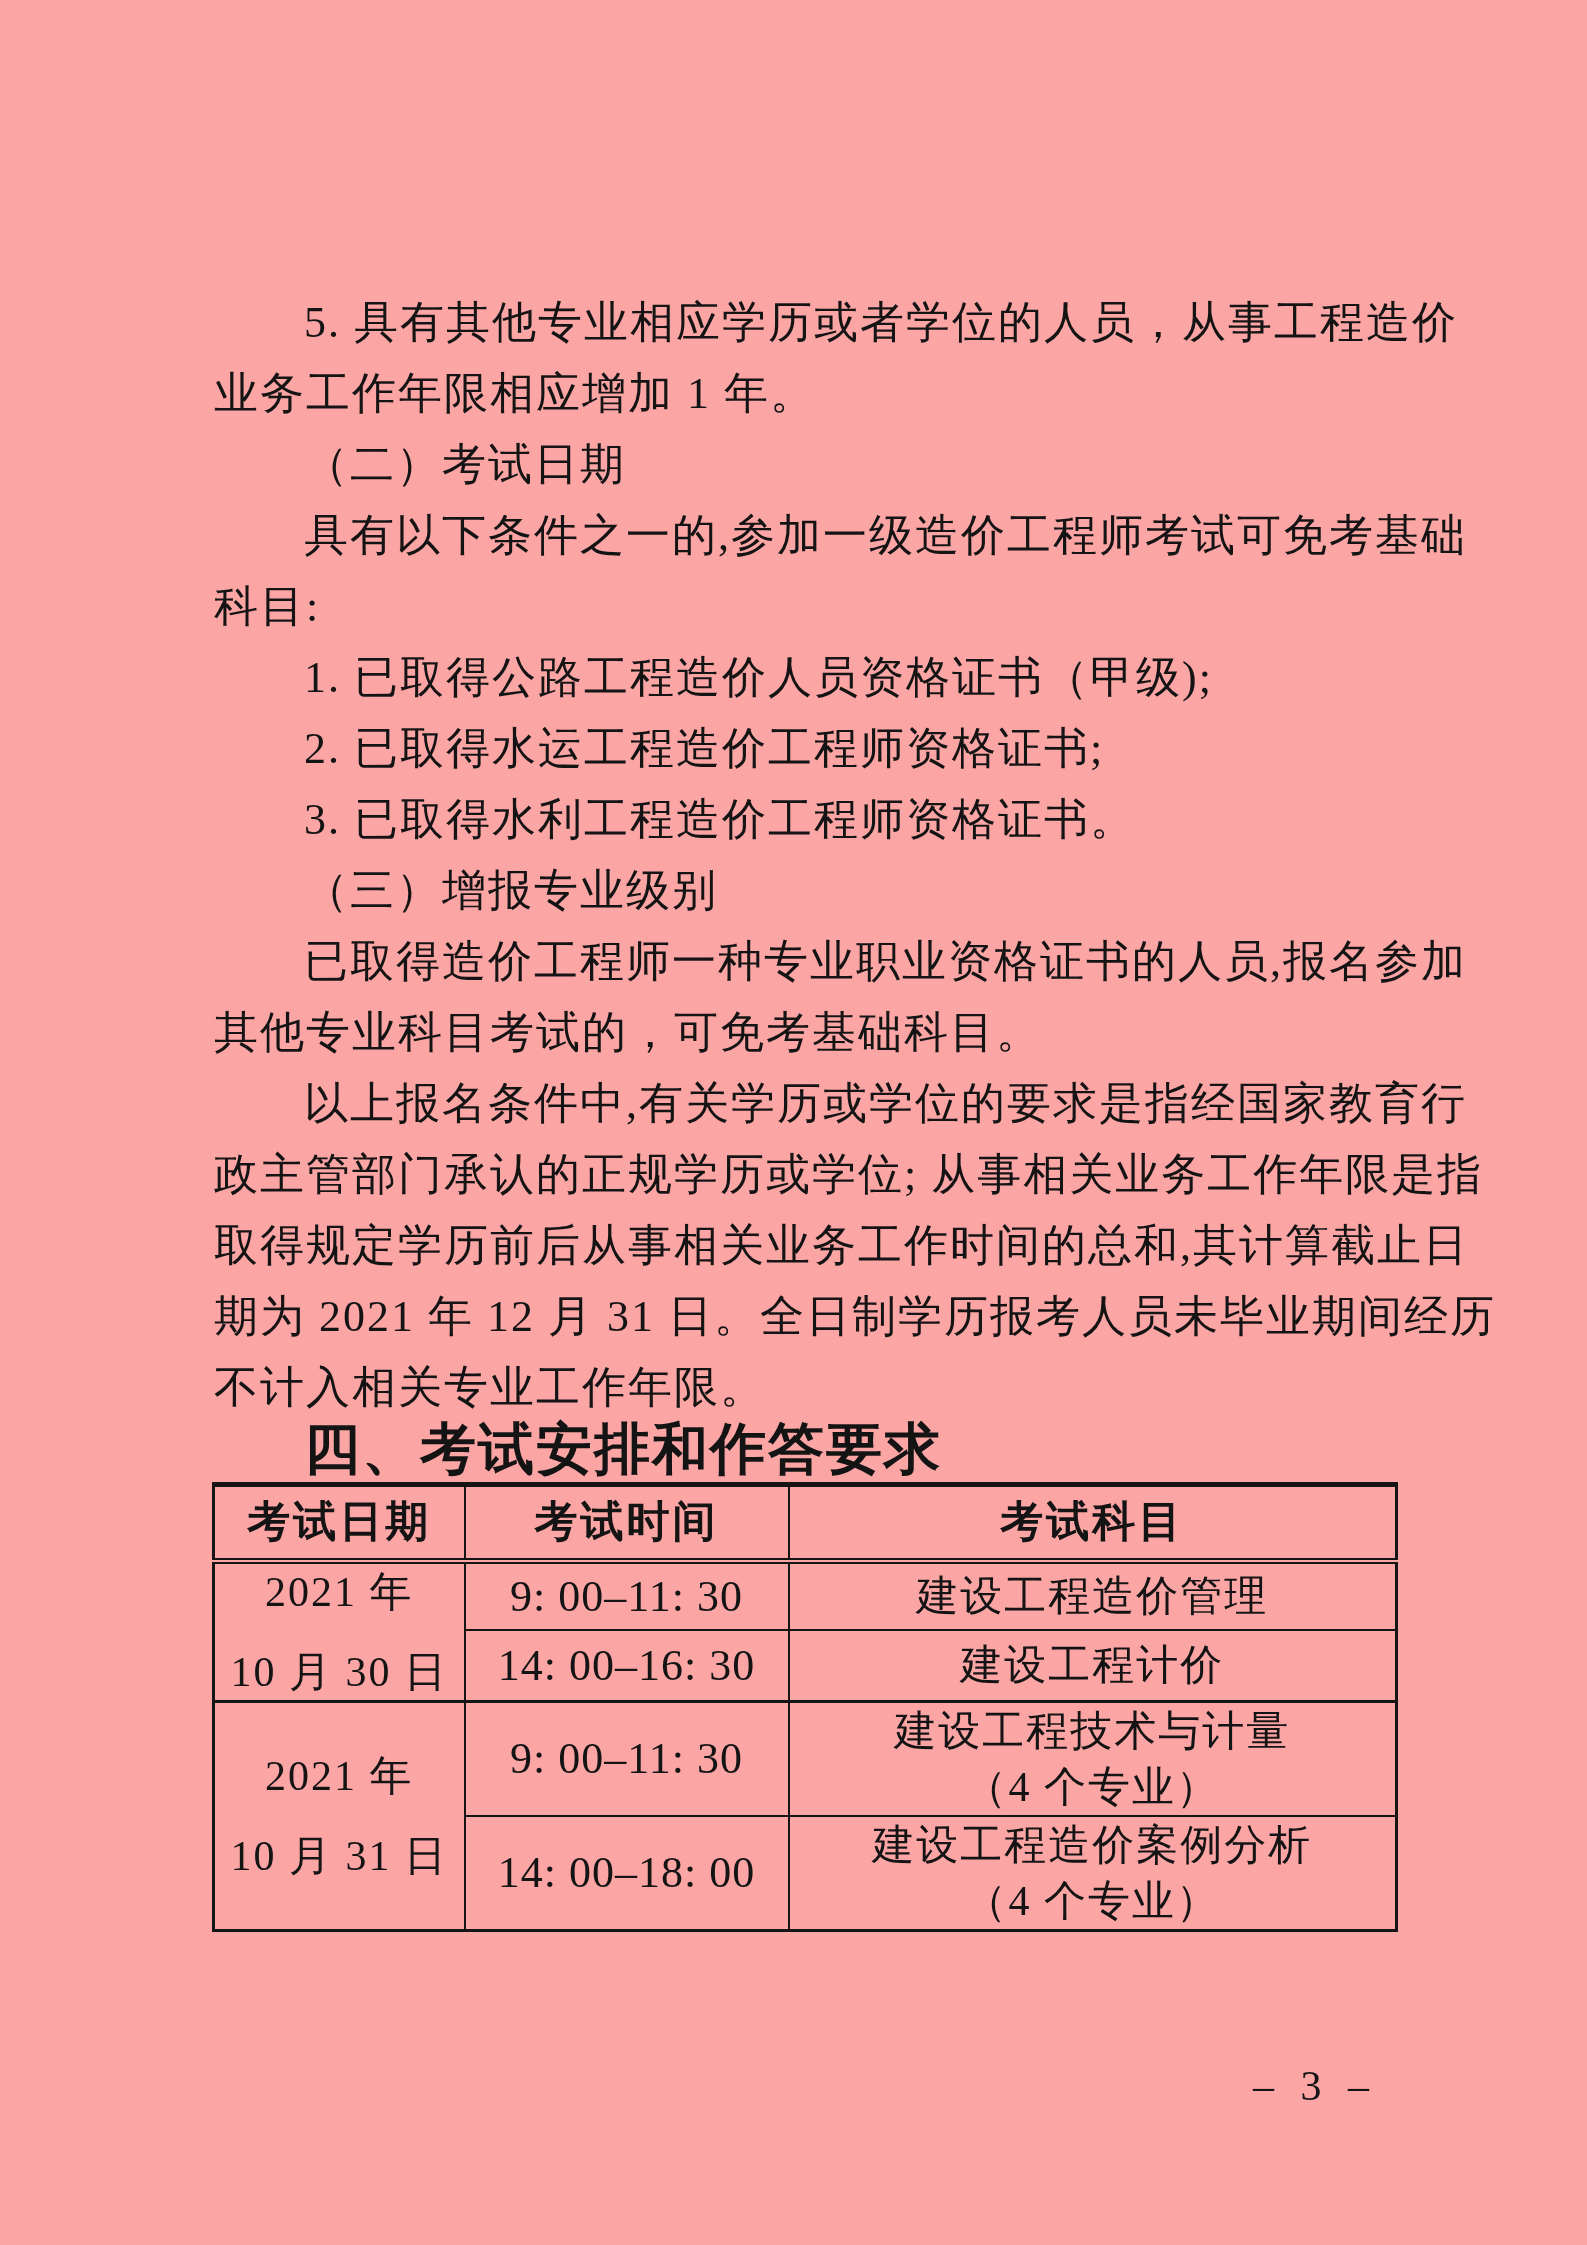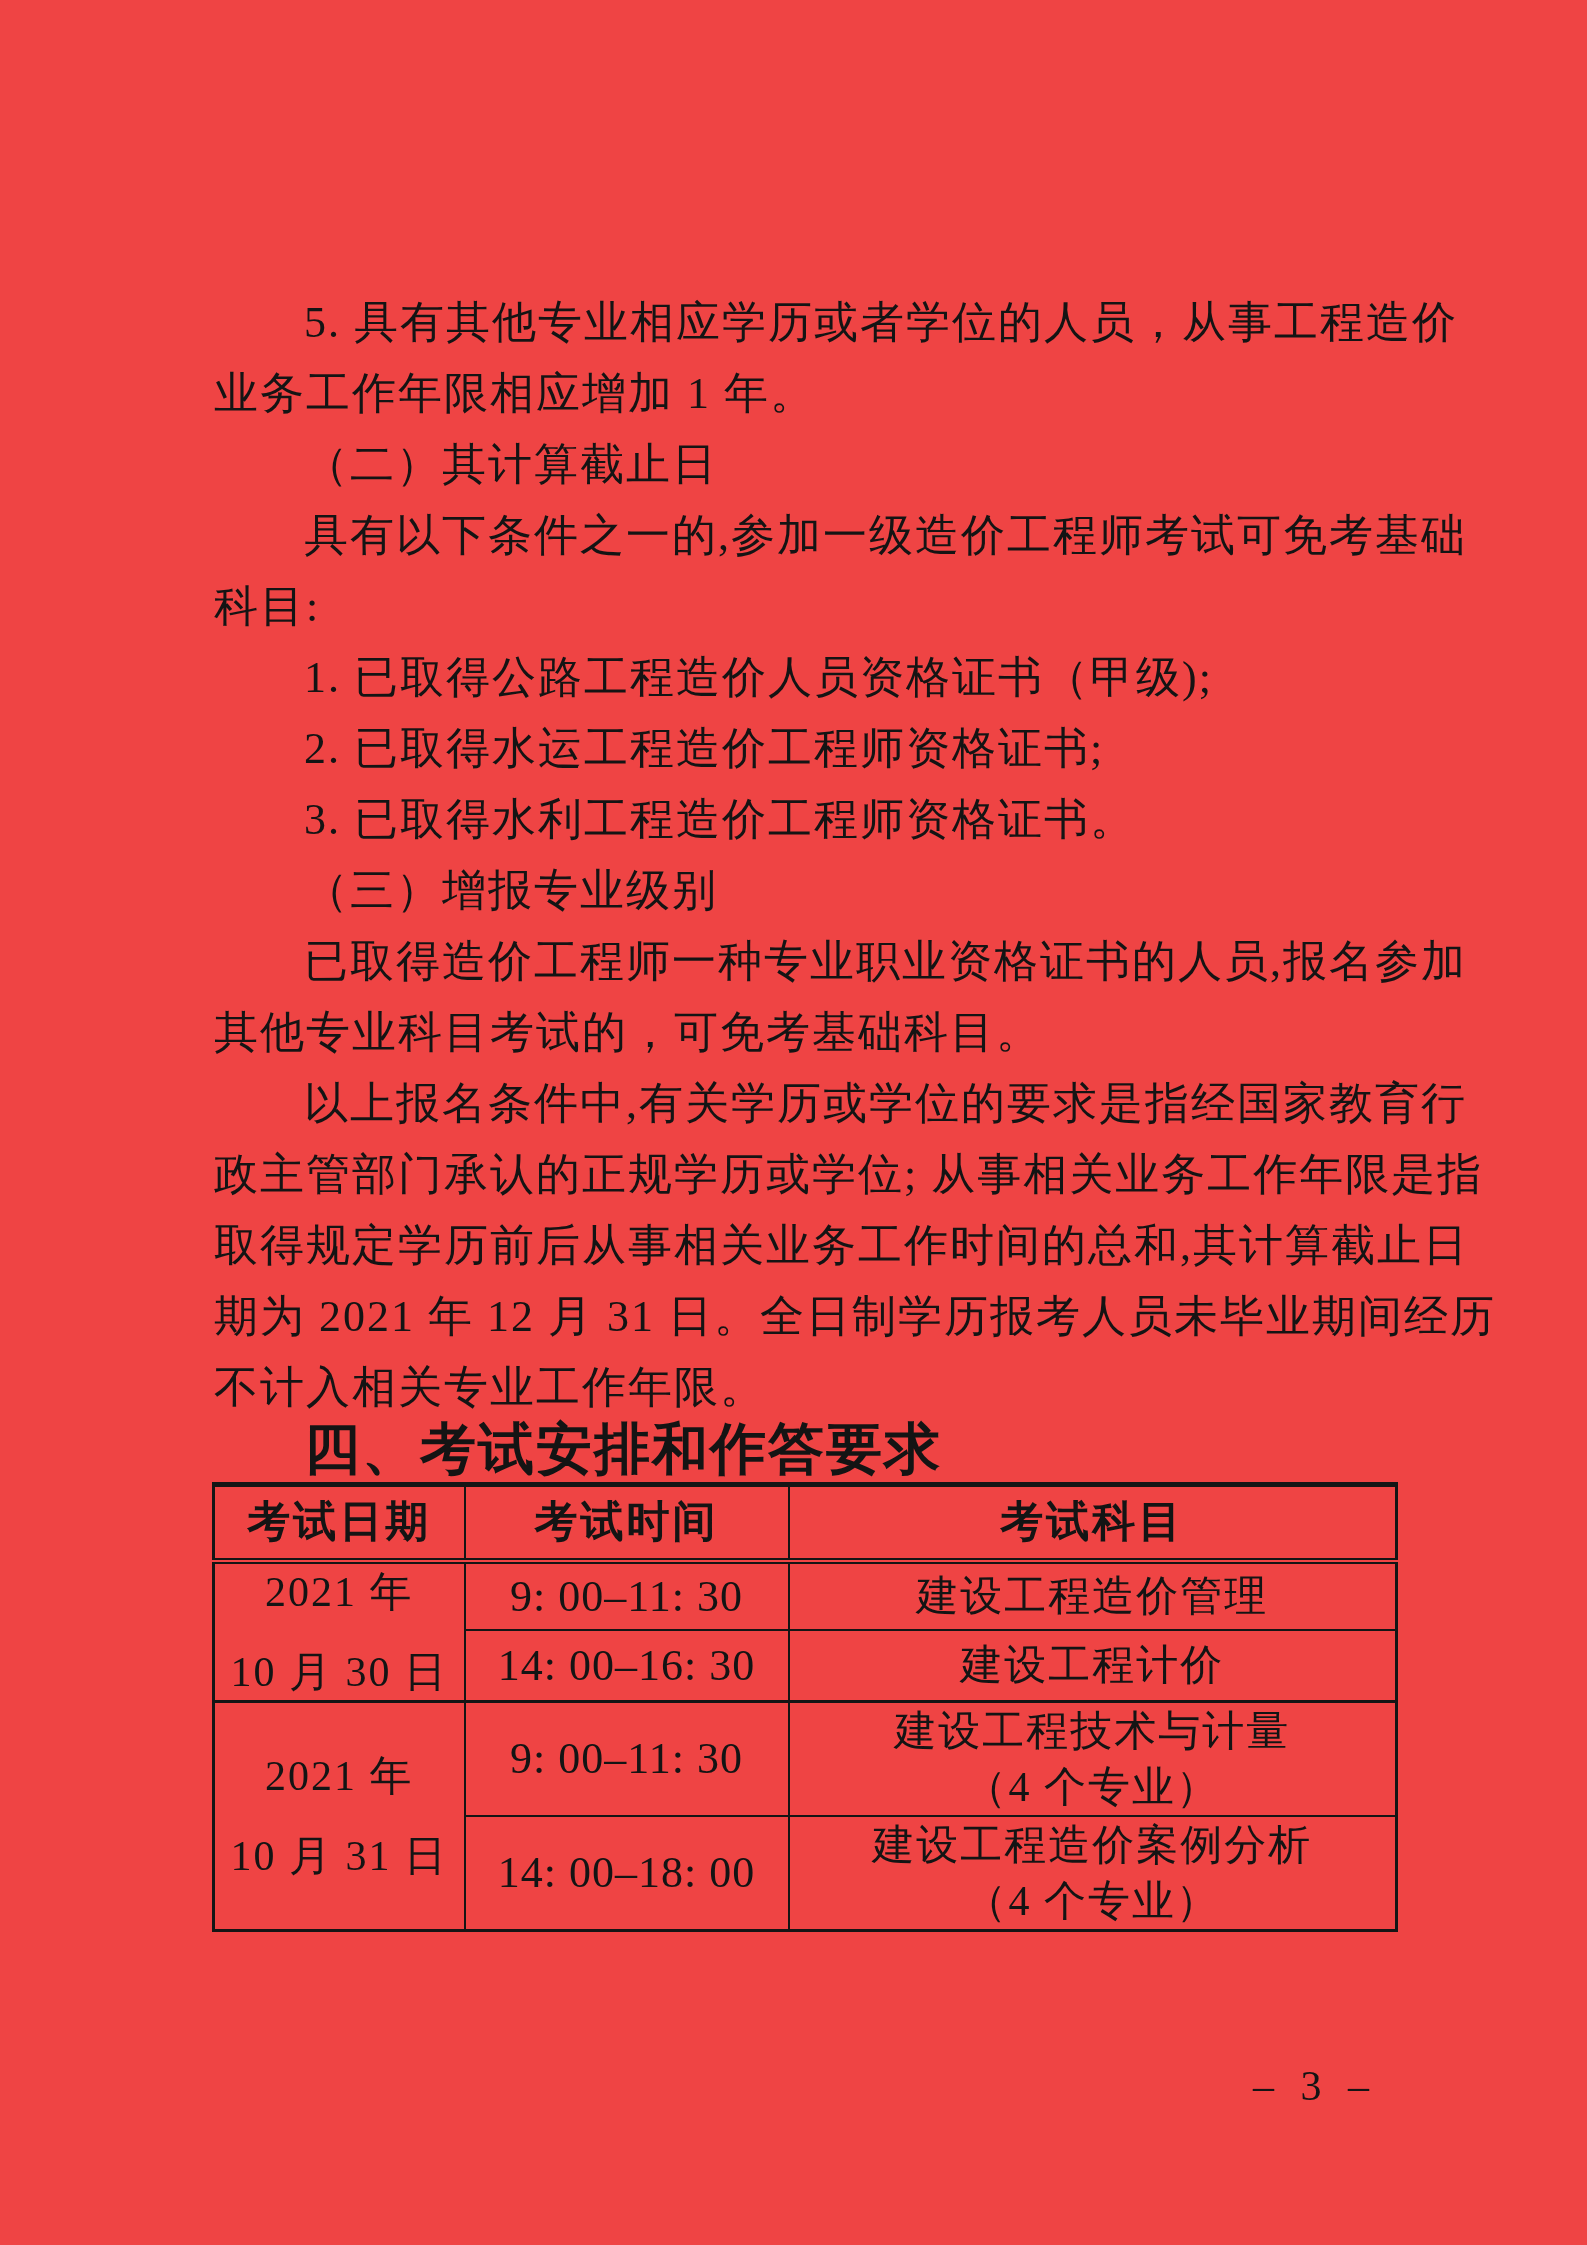--- a/index.html
+++ b/index.html
@@ -1,19 +1,19 @@
 <!DOCTYPE html>
 <html><head>
 <meta charset="utf-8">
 <style>
   html,body { margin:0; padding:0; background:#ffffff; }
   .page {
     position:relative;
     width:1587px; height:2245px;
-    background:#ef4444;
+    background:#fca5a5;
     color:#141414;
     font-family:"Liberation Serif","DejaVu Serif",serif;
     overflow:hidden;
   }
   .content {
     position:absolute;
     left:214px; top:287px;
     width:1176px;
   }
   .line {
@@ -73,21 +73,21 @@
   }
 </style>
 </head>
 <body>
 
 <div class="page">
 
   <div class="content">
     <div class="line indent">5. 具有其他专业相应学历或者学位的人员，从事工程造价</div>
     <div class="line">业务工作年限相应增加 1 年。</div>
-    <div class="line indent">（二）其计算截止日</div>
+    <div class="line indent">（二）考试日期</div>
     <div class="line indent">具有以下条件之一的,参加一级造价工程师考试可免考基础</div>
     <div class="line">科目:</div>
     <div class="line indent">1. 已取得公路工程造价人员资格证书（甲级);</div>
     <div class="line indent">2. 已取得水运工程造价工程师资格证书;</div>
     <div class="line indent">3. 已取得水利工程造价工程师资格证书。</div>
     <div class="line indent">（三）增报专业级别</div>
     <div class="line indent">已取得造价工程师一种专业职业资格证书的人员,报名参加</div>
     <div class="line">其他专业科目考试的，可免考基础科目。</div>
     <div class="line indent">以上报名条件中,有关学历或学位的要求是指经国家教育行</div>
     <div class="line">政主管部门承认的正规学历或学位; 从事相关业务工作年限是指</div>

